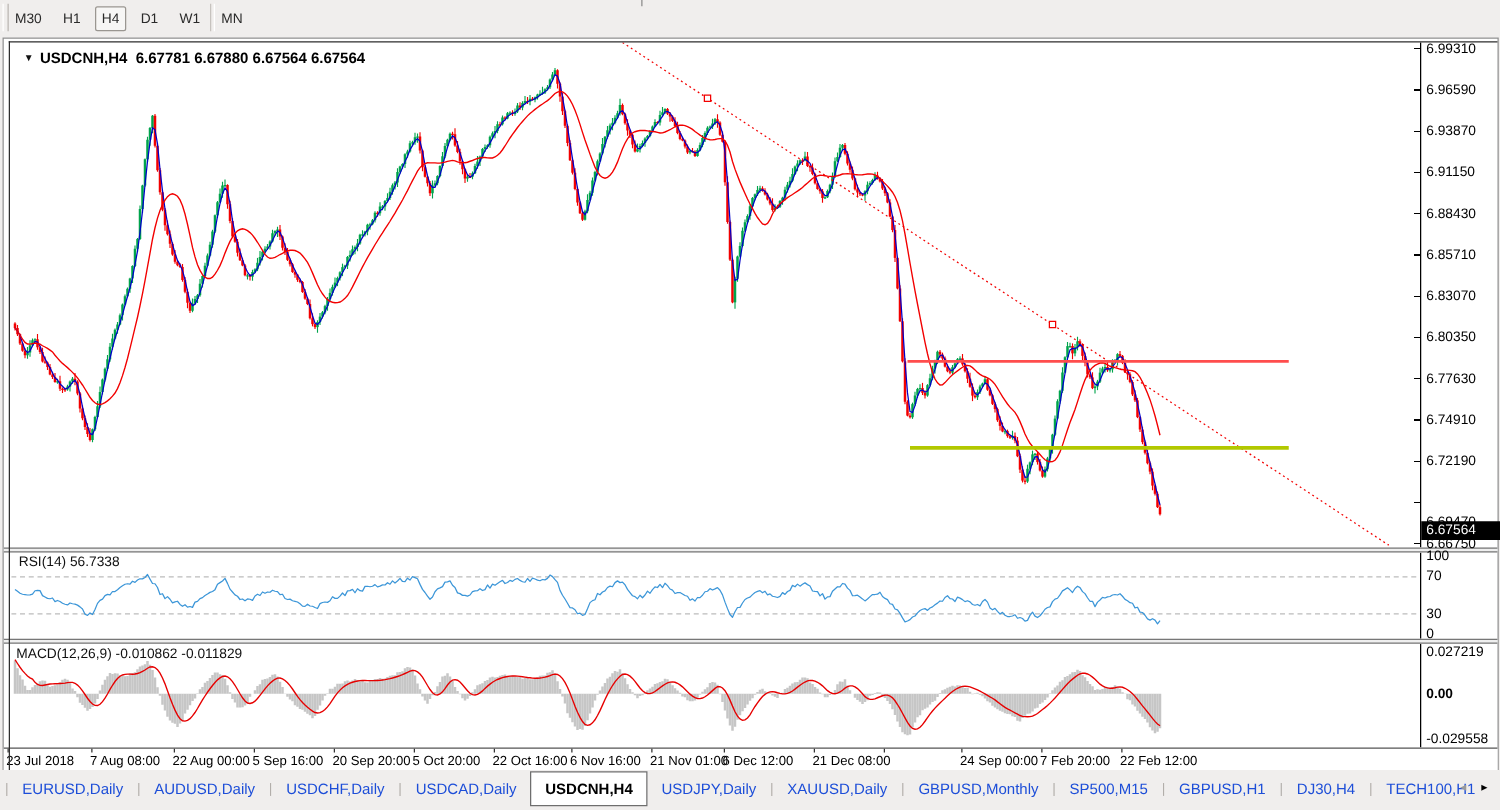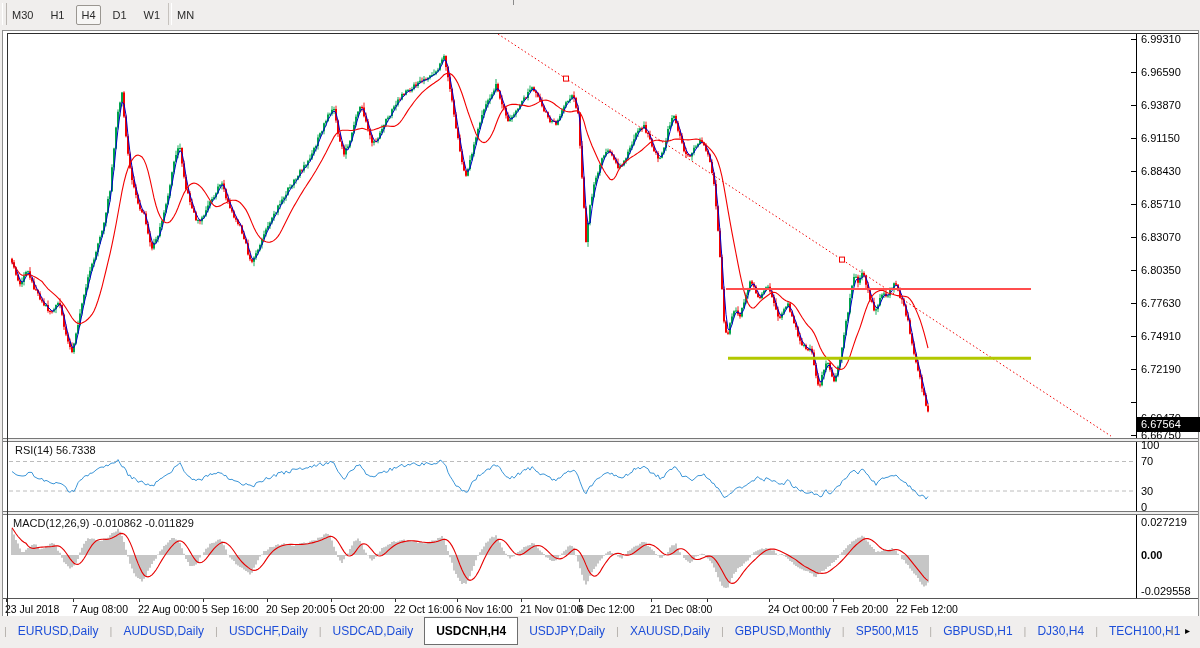--- a/index.html
+++ b/index.html
@@ -999,20 +999,23 @@
             <line x1="919" y1="371.7" x2="919" y2="377.4" stroke="#f20000" stroke-width="2"></line>
           </g>
           <polyline fill="none" stroke="#0000c8" stroke-width="1" points="3,228.3 5,230.9 7,234.2 9,240.3 11,245.8 13,248.2 15,246.7 17,242.7 19,239.2 21,239.7 23,242.8 25,248.8 27,252.9 29,256.9 31,260.3 33,264.2 35,268.2 37,270.0 39,273.1 41,275.0 43,277.2 45,276.6 47,274.6 49,271.8 51,270.4 53,273.7 55,281.6 57,291.4 59,300.3 61,307.0 63,312.9 65,313.5 67,308.9 69,299.9 71,290.0 73,280.0 75,270.0 77,261.3 79,252.6 81,244.5 83,236.6 85,230.7 87,224.5 89,217.7 91,210.2 93,203.2 95,196.3 97,188.2 99,177.5 101,167.0 103,151.8 105,135.0 107,113.7 109,95.2 111,79.9 113,68.3 115,69.9 117,81.1 119,101.5 121,118.6 123,133.2 125,144.4 127,153.5 129,161.3 131,168.6 133,174.3 135,177.7 137,182.5 139,189.6 141,199.1 143,207.3 145,210.5 147,209.5 149,205.3 151,200.1 153,193.9 155,186.1 157,178.6 159,170.2 161,161.1 163,150.4 165,139.1 167,129.0 169,121.0 171,116.4 173,119.2 175,128.7 177,142.4 179,152.4 181,160.9 183,167.2 185,173.5 187,179.6 189,183.6 191,186.5 193,185.7 195,184.1 197,180.4 199,176.4 201,171.8 203,168.0 205,165.2 207,162.4 209,158.3 211,154.2 213,150.9 215,151.8 217,156.3 219,162.3 221,168.6 223,173.0 225,178.3 227,182.2 229,186.4 231,189.1 233,193.7 235,198.7 237,204.6 239,211.6 241,218.4 243,224.5 245,225.5 247,223.5 249,219.6 251,215.3 253,210.6 255,205.5 257,200.4 259,196.0 261,192.0 263,188.1 265,184.0 267,180.6 269,176.6 271,173.3 273,168.9 275,166.3 277,163.3 279,159.4 281,155.9 283,152.7 285,150.1 287,147.5 289,144.4 291,141.2 293,138.3 295,134.7 297,133.0 299,129.8 301,127.5 303,123.5 305,119.3 307,115.1 309,109.9 311,104.9 313,100.0 315,95.2 317,91.2 319,85.7 321,82.5 323,78.7 325,76.9 327,79.1 329,87.1 331,97.9 333,106.6 335,113.5 337,115.8 339,115.8 341,111.3 343,106.1 345,98.8 347,90.8 349,83.9 351,77.9 353,74.8 355,76.2 357,81.1 359,88.3 361,94.6 363,101.7 365,105.8 367,107.8 369,106.4 371,103.5 373,99.5 375,95.0 377,90.5 379,86.6 381,83.6 383,80.3 385,76.7 387,72.9 389,69.6 391,67.2 393,63.5 395,62.0 397,59.1 399,57.8 401,56.6 403,56.1 405,54.2 407,52.5 409,50.3 411,49.1 413,47.5 415,46.4 417,46.0 419,44.9 421,43.7 423,42.2 425,40.9 427,39.5 429,37.7 431,34.2 433,30.3 435,25.7 437,26.9 439,32.8 441,43.7 443,54.9 445,67.3 447,80.4 449,92.9 451,105.1 453,116.4 455,127.2 457,135.4 459,137.8 461,134.2 463,127.0 465,118.8 467,111.3 469,102.9 471,95.7 473,88.3 475,81.7 477,75.6 479,70.6 481,66.9 483,63.6 485,60.3 487,55.6 489,54.6 491,57.2 493,64.0 495,69.5 497,75.2 499,80.8 501,84.6 503,85.0 505,82.8 507,79.9 509,77.3 511,74.2 513,70.9 515,67.2 517,64.9 519,61.8 521,59.1 523,55.6 525,55.2 527,56.4 529,59.6 531,62.9 533,67.3 535,72.0 537,75.9 539,79.6 541,83.1 543,86.0 545,87.3 547,88.2 549,87.9 551,86.2 553,81.4 555,76.9 557,72.3 559,69.2 561,66.7 563,64.4 565,63.4 567,66.4 569,72.4 571,88.2 573,111.5 575,143.0 577,175.1 579,190.2 581,189.4 583,174.3 585,161.5 587,152.3 589,144.3 591,137.9 593,131.4 595,125.6 597,121.2 599,118.6 601,117.7 603,118.9 605,121.9 607,125.3 609,129.4 611,131.6 613,132.5 615,130.1 617,127.4 619,122.9 621,118.6 623,114.0 625,109.9 627,105.0 629,100.4 631,96.7 633,95.1 635,93.2 637,94.8 639,96.6 641,101.3 643,105.9 645,111.7 647,116.3 649,120.2 651,122.4 653,122.3 655,118.7 657,113.1 659,105.2 661,97.7 663,90.2 665,85.9 667,85.0 669,89.2 671,95.8 673,102.4 675,109.3 677,115.4 679,119.5 681,121.2 683,120.8 685,118.3 687,115.0 689,112.1 691,109.6 693,108.2 695,108.6 697,112.1 699,116.2 701,121.7 703,129.2 705,139.0 707,153.8 709,173.0 711,197.4 713,225.0 715,255.2 717,280.3 719,295.2 721,295.9 723,290.5 725,283.0 727,278.7 729,278.0 731,279.7 733,278.9 735,275.0 737,267.8 739,261.4 741,254.3 743,250.6 745,250.0 747,253.9 749,258.4 751,262.1 753,262.3 755,260.2 757,256.6 759,254.2 761,254.5 763,257.7 765,263.2 767,269.1 769,275.7 771,280.6 773,282.0 775,279.5 777,275.8 779,272.4 781,273.3 783,276.5 785,283.0 787,288.2 789,294.8 791,300.7 793,306.7 795,309.6 797,312.3 799,314.0 801,315.3 803,316.5 805,321.4 807,330.4 809,341.0 811,347.8 813,347.6 815,342.7 817,335.5 819,331.5 821,331.4 823,335.7 825,341.8 827,343.7 829,340.4 831,332.6 833,323.4 835,312.8 837,300.6 839,288.8 841,276.5 843,264.8 845,252.9 847,245.9 849,244.8 851,245.1 853,243.9 855,241.4 857,243.7 859,249.4 861,257.5 863,263.2 865,270.0 867,273.2 869,274.3 871,270.2 873,265.4 875,261.5 877,260.9 879,261.1 881,259.5 883,256.8 885,252.7 887,251.4 889,252.1 891,256.9 893,261.8 895,266.9 897,272.8 899,279.8 901,289.1 903,298.5 905,309.7 907,319.2 909,328.2 911,336.1 913,344.8 915,353.0 917,362.4 919,370.0"></polyline>
           <polyline fill="none" stroke="#f20000" stroke-width="1.1" points="3,228.3 5,230.9 7,234.2 9,237.3 11,239.9 13,241.2 15,241.3 17,240.9 19,240.5 21,240.8 23,241.4 25,242.6 27,243.6 29,244.7 31,246.1 33,247.5 35,250.2 37,252.5 39,254.8 41,256.7 43,258.4 45,260.1 47,261.9 49,263.9 51,266.0 53,268.3 55,271.1 57,274.0 59,277.2 61,280.5 63,283.8 65,286.4 67,288.2 69,289.4 71,289.6 73,289.1 75,288.1 77,286.7 79,285.0 81,282.9 83,280.4 85,276.9 87,272.2 89,266.5 91,260.0 93,252.8 95,244.7 97,236.5 99,228.1 101,219.8 103,210.6 105,200.9 107,190.5 109,179.5 111,168.5 113,157.4 115,148.2 117,140.5 119,134.4 121,129.6 123,126.1 125,123.3 127,121.6 129,121.0 131,121.7 133,123.0 135,125.9 137,130.6 139,137.2 141,145.4 143,154.5 145,163.9 147,171.5 149,177.8 151,182.3 153,185.7 155,187.7 157,188.8 159,188.8 161,187.7 163,185.3 165,182.2 167,178.5 169,173.8 171,168.5 173,163.6 175,159.1 177,155.7 179,152.8 181,150.7 183,149.6 185,149.0 187,149.5 189,150.5 191,152.1 193,154.1 195,156.8 197,159.8 199,163.0 201,166.3 203,169.5 205,171.6 207,172.6 209,172.5 211,171.9 213,170.8 215,169.6 217,168.7 219,167.5 221,166.8 223,166.2 225,166.2 227,166.4 229,167.3 231,168.5 233,170.6 235,173.1 237,175.9 239,179.8 241,184.3 243,189.1 245,193.8 247,197.8 249,201.0 251,203.7 253,205.7 255,207.1 257,207.8 259,208.2 261,208.1 263,207.6 265,206.4 267,204.7 269,202.4 271,199.2 273,195.5 275,191.5 277,187.5 279,183.4 281,179.5 283,175.8 285,172.1 287,168.7 289,165.3 291,161.8 293,158.6 295,155.3 297,152.3 299,149.1 301,146.1 303,143.0 305,139.7 307,136.5 309,132.9 311,129.5 313,126.0 315,122.2 317,118.5 319,114.4 321,110.5 323,106.8 325,102.9 327,100.1 329,98.2 331,96.9 333,96.2 335,96.3 337,96.3 339,96.3 341,96.5 343,96.5 345,96.1 347,95.7 349,95.1 351,94.7 353,94.3 355,94.7 357,95.5 359,96.0 361,96.1 363,96.2 365,95.8 367,95.0 369,94.4 371,93.5 373,92.8 375,92.3 377,92.0 379,92.0 381,92.3 383,92.4 385,92.4 387,91.6 389,90.2 391,88.4 393,85.8 395,82.8 397,79.6 399,76.4 401,73.5 403,70.8 405,68.0 407,65.5 409,63.2 411,60.9 413,58.7 415,56.8 417,55.2 419,53.5 421,52.0 423,50.5 425,49.2 427,47.8 429,46.5 431,44.8 433,42.8 435,40.8 437,39.7 439,39.1 441,39.5 443,40.8 445,42.9 447,45.9 449,49.6 451,54.2 453,59.5 455,65.5 457,71.9 459,78.0 461,83.6 463,89.3 465,94.6 467,99.7 469,103.5 471,106.4 473,108.0 475,108.6 477,107.9 479,106.2 481,103.7 483,100.1 485,95.7 487,90.3 489,85.0 491,80.6 493,77.1 495,74.2 497,72.4 499,71.4 501,70.8 503,70.4 505,70.4 507,70.4 509,70.7 511,71.0 513,71.2 515,71.4 517,71.9 519,72.4 521,72.3 523,71.6 525,70.7 527,69.8 529,68.6 531,67.4 533,66.5 535,66.2 537,66.1 539,66.5 541,67.3 543,68.3 545,69.5 547,71.2 549,72.6 551,74.1 553,75.4 555,76.6 557,77.3 559,77.8 561,77.9 563,77.6 565,77.1 567,76.9 569,76.9 571,78.7 573,82.2 575,87.6 577,95.2 579,101.3 581,106.6 583,111.7 585,116.3 587,120.8 589,125.2 591,129.2 593,132.9 595,136.7 597,140.0 599,142.7 601,145.2 603,145.8 605,144.7 607,141.8 609,137.2 611,133.7 613,131.2 615,128.9 617,127.3 619,125.7 621,124.1 623,122.8 625,121.6 627,120.2 629,118.9 631,117.5 633,116.0 635,114.1 637,112.4 639,110.6 641,108.8 643,107.6 645,106.7 647,106.2 649,106.3 651,106.6 653,106.9 655,107.1 657,107.2 659,107.0 661,106.6 663,106.0 665,105.2 667,105.1 669,105.0 671,105.1 673,105.3 675,105.6 677,105.8 679,105.9 681,105.8 683,105.5 685,105.2 687,105.1 689,105.3 691,106.0 693,107.1 695,108.8 697,110.9 699,112.9 701,114.9 703,117.2 705,119.8 707,123.2 709,128.0 711,134.4 713,142.7 715,153.2 717,164.7 719,176.4 721,187.7 723,198.7 725,209.2 727,219.5 729,229.8 731,239.9 733,249.0 735,257.1 737,264.0 739,269.2 741,272.3 743,274.0 745,273.9 747,272.1 749,269.9 751,267.7 753,265.8 755,264.2 757,262.7 759,261.2 761,259.8 763,258.6 765,258.3 767,258.7 769,260.1 771,261.9 773,263.9 775,265.5 777,266.7 779,267.4 781,268.3 783,269.4 785,271.2 787,273.5 789,276.6 791,280.0 793,283.3 795,286.3 797,289.2 799,291.7 801,293.7 803,295.9 805,299.1 807,303.3 809,308.1 811,313.2 813,317.2 815,320.6 817,323.1 819,325.3 821,327.4 823,329.6 825,331.9 827,333.8 829,334.9 831,335.4 833,335.3 835,334.2 837,331.5 839,327.5 841,322.1 843,315.9 845,309.8 847,304.0 849,298.9 851,293.6 853,287.5 855,281.2 857,275.2 859,269.9 861,265.7 863,262.2 865,259.9 867,258.3 869,257.3 871,256.4 873,256.2 875,256.7 877,257.9 879,259.0 881,259.4 883,260.1 885,260.7 887,261.3 889,261.6 891,262.1 893,262.1 895,262.3 897,262.6 899,263.3 901,265.1 903,267.9 905,271.6 907,275.9 909,280.6 911,285.7 913,291.9 915,298.6 917,306.2 919,314.2"></polyline>
           <line x1="489" y1="0.0" x2="1102" y2="402.1" stroke="#f20000" stroke-width="1" stroke-dasharray="1.5 2.5"></line>
           <rect x="554.5" y="42.1" width="5" height="5" fill="#fff" stroke="#f20000" stroke-width="1"></rect>
           <rect x="830.5" y="223.1" width="5" height="5" fill="#fff" stroke="#f20000" stroke-width="1"></rect>
           <line x1="717" y1="255.0" x2="1022" y2="255.0" stroke="#ff4d4d" stroke-width="2.2"></line>
           <line x1="719" y1="324.2" x2="1022" y2="324.2" stroke="#b2c800" stroke-width="3"></line>
         </svg>
+      <div class="chart-header">
+        <span class="dd">▼</span><span>USDCNH,H4</span>&nbsp;&nbsp;<span>6.67781 6.67880 6.67564 6.67564</span>
+      </div>
     </div>
 
     <div class="divider" style="top:407px"></div>
 
     <div class="panel rsi-panel">
       <svg id="rsi-svg" width="1127" height="69">
           <line x1="0" y1="19.5" x2="1127" y2="19.5" stroke="#bcbcbc" stroke-width="1" stroke-dasharray="4 3"></line>
           <line x1="0" y1="49.0" x2="1127" y2="49.0" stroke="#bcbcbc" stroke-width="1" stroke-dasharray="4 3"></line>
           <polyline fill="none" stroke="#3c96d8" stroke-width="1" stroke-linejoin="round" points="3,29.5 5,31.0 7,32.6 9,33.4 11,33.7 13,34.0 15,33.9 17,33.3 19,30.6 21,30.3 23,30.5 25,34.5 27,35.6 29,36.7 31,37.0 33,36.4 35,39.3 37,38.4 39,39.2 41,40.6 43,41.4 45,41.9 47,40.4 49,41.0 51,41.3 53,42.1 55,43.5 57,45.2 59,49.4 61,50.3 63,48.4 65,49.6 67,45.6 69,40.7 71,38.3 73,37.3 75,34.5 77,33.5 79,33.9 81,31.2 83,31.2 85,29.8 87,28.0 89,26.6 91,25.4 93,25.0 95,25.3 97,23.0 99,23.9 101,22.0 103,21.0 105,21.1 107,20.0 109,17.6 111,21.3 113,24.8 115,25.0 117,28.0 119,33.6 121,33.0 123,36.9 125,35.3 127,37.4 129,40.3 131,39.5 133,39.0 135,41.5 137,43.0 139,41.8 141,43.7 143,43.2 145,43.9 147,39.7 149,39.1 151,36.9 153,36.1 155,34.4 157,33.2 159,31.9 161,31.2 163,29.7 165,25.4 167,24.1 169,22.8 171,20.7 173,24.7 175,29.3 177,31.6 179,33.9 181,35.0 183,37.6 185,37.2 187,38.6 189,37.1 191,37.4 193,38.3 195,34.8 197,33.4 199,34.4 201,31.6 203,32.6 205,31.6 207,31.8 209,30.2 211,31.0 213,31.3 215,33.7 217,33.4 219,36.8 221,37.6 223,37.3 225,38.6 227,39.1 229,39.6 231,41.0 233,42.9 235,43.1 237,41.4 239,42.8 241,43.0 243,44.0 245,44.8 247,40.9 249,40.0 251,39.6 253,39.9 255,38.6 257,35.4 259,36.7 261,36.7 263,34.9 265,32.4 267,34.5 269,30.7 271,30.5 273,29.5 275,32.2 277,29.0 279,30.5 281,30.9 283,27.1 285,27.0 287,27.4 289,27.0 291,25.7 293,27.5 295,26.9 297,25.9 299,26.0 301,24.2 303,25.4 305,22.7 307,24.4 309,22.8 311,20.7 313,23.2 315,23.3 317,20.5 319,22.0 321,19.3 323,20.1 325,21.0 327,25.5 329,29.5 331,32.0 333,34.9 335,37.4 337,35.6 339,31.4 341,29.1 343,28.3 345,27.3 347,23.7 349,23.5 351,22.7 353,26.2 355,28.0 357,32.3 359,32.9 361,34.3 363,34.3 365,34.9 367,34.0 369,31.3 371,30.7 373,30.6 375,28.9 377,30.4 379,29.7 381,26.0 383,28.5 385,25.3 387,26.2 389,24.8 391,23.4 393,22.3 395,24.8 397,24.0 399,22.3 401,23.1 403,21.5 405,20.8 407,22.3 409,23.4 411,23.8 413,20.8 415,23.1 417,20.5 419,21.2 421,22.1 423,22.6 425,21.6 427,21.9 429,20.7 431,18.0 433,19.3 435,21.7 437,23.9 439,30.3 441,34.2 443,37.2 445,40.6 447,44.1 449,44.3 451,45.8 453,49.0 455,48.5 457,50.3 459,49.6 461,45.0 463,40.1 465,38.5 467,37.8 469,32.8 471,33.8 473,31.6 475,30.7 477,28.0 479,26.9 481,27.4 483,24.1 485,22.7 487,24.1 489,23.7 491,25.8 493,29.5 495,32.1 497,34.6 499,35.3 501,37.0 503,34.2 505,36.2 507,34.0 509,30.9 511,32.6 513,29.7 515,27.5 517,28.0 519,25.5 521,28.1 523,24.6 525,26.5 527,29.2 529,30.1 531,32.8 533,32.1 535,32.0 537,33.2 539,34.4 541,35.0 543,38.2 545,37.1 547,38.8 549,36.0 551,36.1 553,34.2 555,31.4 557,31.0 559,28.9 561,30.0 563,29.1 565,28.1 567,30.2 569,33.9 571,39.7 573,44.9 575,49.6 577,51.8 579,47.4 581,44.0 583,43.9 585,40.4 587,37.6 589,36.4 591,35.7 593,33.7 595,32.0 597,31.1 599,30.5 601,32.2 603,31.0 605,33.9 607,33.1 609,35.0 611,35.4 613,36.0 615,35.1 617,32.1 619,33.5 621,31.2 623,30.3 625,26.3 627,27.4 629,25.3 631,26.9 633,25.4 635,24.3 637,25.7 639,26.8 641,30.8 643,31.1 645,31.3 647,34.7 649,32.9 651,37.3 653,35.5 655,35.3 657,31.0 659,29.2 661,27.4 663,27.5 665,24.8 667,25.3 669,28.5 671,30.3 673,34.6 675,34.5 677,34.1 679,35.6 681,37.1 683,38.7 685,37.2 687,35.3 689,33.6 691,33.6 693,33.3 695,31.8 697,35.2 699,36.7 701,37.7 703,41.0 705,41.5 707,45.2 709,45.9 711,48.7 713,52.3 715,55.5 717,54.8 719,53.7 721,51.6 723,50.8 725,48.3 727,46.4 729,45.4 731,44.9 733,46.3 735,44.4 737,43.5 739,41.8 741,40.5 743,38.8 745,39.0 747,36.0 749,34.6 751,36.9 753,37.2 755,39.2 757,35.7 759,36.5 761,37.7 763,39.3 765,38.6 767,39.5 769,41.6 771,42.2 773,41.6 775,42.7 777,39.2 779,37.6 781,39.7 783,44.3 785,45.8 787,44.7 789,47.1 791,49.2 793,47.9 795,50.2 797,51.2 799,51.2 801,50.8 803,49.8 805,52.6 807,52.0 809,52.8 811,54.9 813,54.3 815,50.3 817,47.7 819,50.9 821,52.0 823,50.6 825,48.2 827,45.4 829,44.0 831,43.5 833,39.3 835,37.3 837,36.6 839,33.9 841,30.7 843,29.5 845,28.2 847,29.9 849,32.0 851,28.8 853,27.0 855,28.1 857,31.3 859,32.9 861,36.2 863,39.0 865,39.0 867,43.3 869,39.7 871,38.0 873,35.9 875,36.4 877,35.5 879,35.2 881,34.0 883,33.6 885,34.0 887,33.0 889,35.0 891,37.5 893,38.6 895,40.1 897,40.6 899,44.3 901,43.8 903,47.7 905,48.0 907,50.2 909,53.1 911,54.1 913,53.0 915,54.1 917,57.1 919,54.5"></polyline>
         </svg>
@@ -1508,21 +1511,21 @@
         <div class="tlabel" style="left: 453px;">6 Nov 16:00</div>
         <div class="ttick" style="left: 518px;"></div>
         <div class="tlabel" style="left: 517px;">21 Nov 01:00</div>
         <div class="ttick" style="left: 576px;"></div>
         <div class="tlabel" style="left: 575px;">6 Dec 12:00</div>
         <div class="ttick" style="left: 648px;"></div>
         <div class="tlabel" style="left: 647px;">21 Dec 08:00</div>
         <div class="ttick" style="left: 704px;"></div>
         <div class="tlabel" style="left: 703px; margin-top: 48px;">9 Jan 04:00</div>
         <div class="ttick" style="left: 766px;"></div>
-        <div class="tlabel" style="left: 765px;">24 Oct 00:00</div>
+        <div class="tlabel" style="left: 765px;">24 Sep 00:00</div>
         <div class="ttick" style="left: 830px;"></div>
         <div class="tlabel" style="left: 829px;">7 Feb 20:00</div>
         <div class="ttick" style="left: 894px;"></div>
         <div class="tlabel" style="left: 893px;">22 Feb 12:00</div>
       </div>
 
     <div id="price-axis-col">
         <div class="axlabel" style="top: 1px;">6.99310</div>
         <div class="axlabel" style="top: 34px;">6.96590</div>
         <div class="axlabel" style="top: 67px;">6.93870</div>

